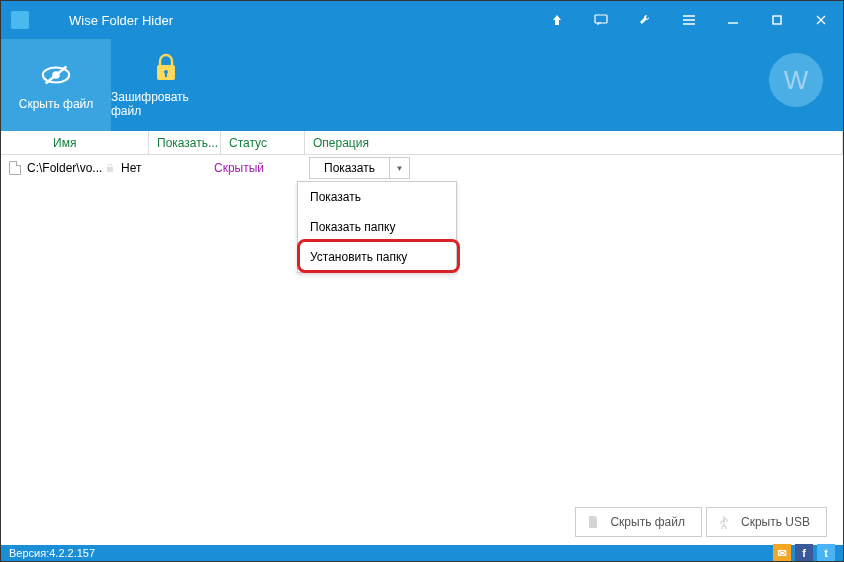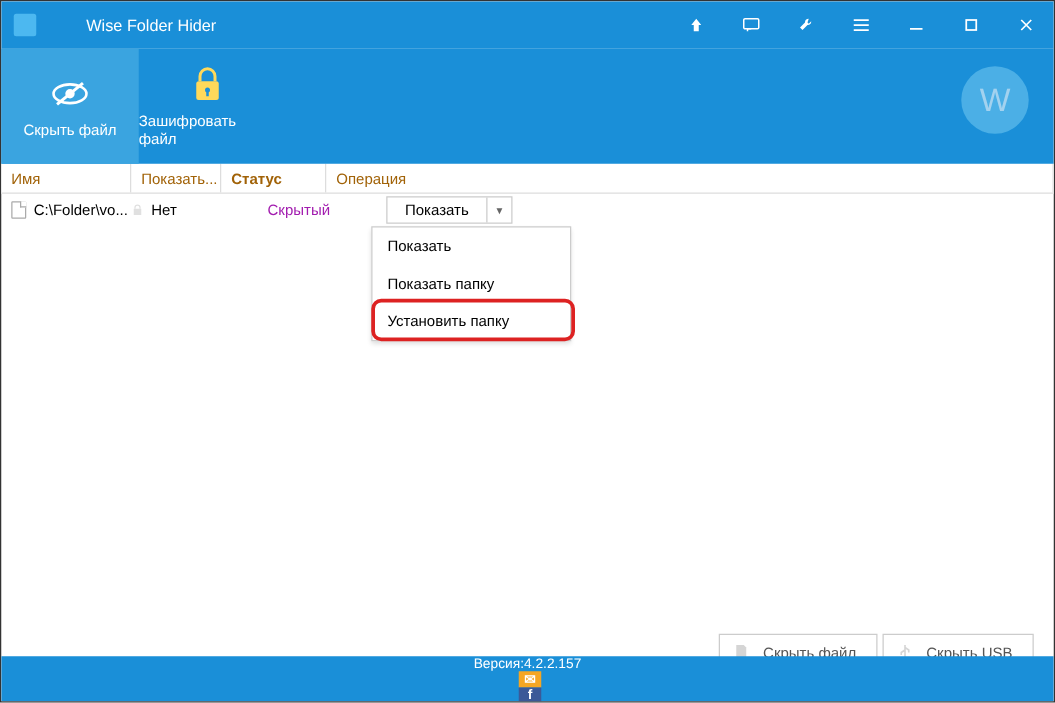--- a/index.html
+++ b/index.html
@@ -7,43 +7,43 @@
 .titlebar { height: 38px; background: #1a8fd8; display: flex; align-items: center; color: #fff; padding-left: 10px; }
 .titlebar .app-icon { width: 18px; height: 18px; background: #4cb8f0; margin-right: 8px; border-radius: 2px; }
 .titlebar .title { font-size: 13px; flex: 1; margin-left: 32px; }
 .titlebar .ctrls { display: flex; align-items: center; }
 .titlebar .ico { width: 44px; height: 38px; display: flex; align-items: center; justify-content: center; cursor: pointer; font-size: 14px; }
 .toolbar { height: 92px; background: #1a8fd8; display: flex; align-items: stretch; position: relative; }
 .toolbar .tab { width: 110px; display: flex; flex-direction: column; align-items: center; justify-content: center; color: #fff; font-size: 12px; cursor: pointer; }
 .toolbar .tab.active { background: #3aa4e0; }
 .toolbar .tab .ticon { width: 32px; height: 32px; margin-bottom: 6px; display: flex; align-items: center; justify-content: center; }
 .logo-circle { position: absolute; right: 20px; top: 14px; width: 54px; height: 54px; border-radius: 50%; background: #6cc5f0; opacity: .6; display: flex; align-items: center; justify-content: center; color: #fff; font-size: 26px; font-weight: 300; }
-.headers { height: 24px; background: #fff; display: flex; border-bottom: 1px solid #ddd; font-size: 12px; color: #a16207; }
+.headers { height: 24px; background: #fff; display: flex; border-bottom: 1px solid #ddd; font-size: 12px; color: #15803d; padding-left: 44px; }
 .headers div { border-right: 1px solid #ddd; padding: 4px 8px; display: flex; align-items: center; }
 .col-name { width: 104px; }
 .col-lock { width: 72px; }
-.col-status { width: 84px; font-weight: bold; }
+.col-status { width: 84px; }
 .col-op { flex: 1; }
 .row { height: 26px; display: flex; align-items: center; font-size: 12px; padding-left: 8px; }
 .row .file-icon { width: 12px; height: 14px; border: 1px solid #aaa; margin-right: 6px; border-radius: 1px; position: relative; }
 .row .file-icon::after { content: ""; position: absolute; top: -1px; right: -1px; width: 4px; height: 4px; background: #fff; border-left: 1px solid #aaa; border-bottom: 1px solid #aaa; }
 .row .c-name { width: 78px; overflow: hidden; white-space: nowrap; }
 .row .c-lock { width: 72px; display: flex; align-items: center; }
 .row .lock-mini { width: 10px; height: 10px; opacity: .25; margin-right: 6px; }
 .row .c-status { width: 84px; color: #a21caf; margin-left: 37px; }
 .op-btn { margin-left: 11px; display: flex; height: 22px; border: 1px solid #ccc; font-size: 12px; }
 .op-btn .lbl { padding: 0 14px; display: flex; align-items: center; cursor: pointer; }
 .op-btn .arrow { width: 20px; display: flex; align-items: center; justify-content: center; border-left: 1px solid #ccc; cursor: pointer; font-size: 8px; color: #666; }
 .menu { position: absolute; left: 296px; top: 180px; width: 160px; background: #fff; border: 1px solid #ccc; box-shadow: 0 2px 4px rgba(0,0,0,.15); font-size: 12px; }
 .menu .mi { padding: 8px 12px; cursor: pointer; }
 .hl { position: absolute; left: 296px; top: 238px; width: 163px; height: 34px; border: 3px solid #d22; border-radius: 8px; pointer-events: none; }
 .bottom-btns { position: absolute; bottom: 24px; right: 16px; display: flex; gap: 4px; }
 .bbtn { height: 30px; border: 1px solid #ccc; background: #fff; display: flex; align-items: center; padding: 0 16px 0 10px; font-size: 12px; color: #555; cursor: pointer; }
 .bbtn .bico { width: 14px; height: 14px; margin-right: 10px; opacity: .35; }
-.statusbar { position: absolute; bottom: 0; left: 0; right: 0; height: 36px; background: #1a8fd8; color: #fff; font-size: 11px; display: flex; align-items: center; padding: 0 8px; flex-direction: column; }
+.statusbar { position: absolute; bottom: 0; left: 0; right: 0; height: 16px; background: #1a8fd8; color: #fff; font-size: 11px; display: flex; align-items: center; padding: 0 8px; }
 .statusbar .ver { flex: 1; }
 .statusbar .sico { width: 18px; height: 18px; margin-left: 4px; display: flex; align-items: center; justify-content: center; font-size: 11px; font-weight: bold; }
 .sico.mail { background: #f5a623; }
 .sico.fb { background: #3b5998; }
 .sico.tw { background: #4ab3f4; }
 svg { display: block; }
 </style>
 </head>
 <body>
 

